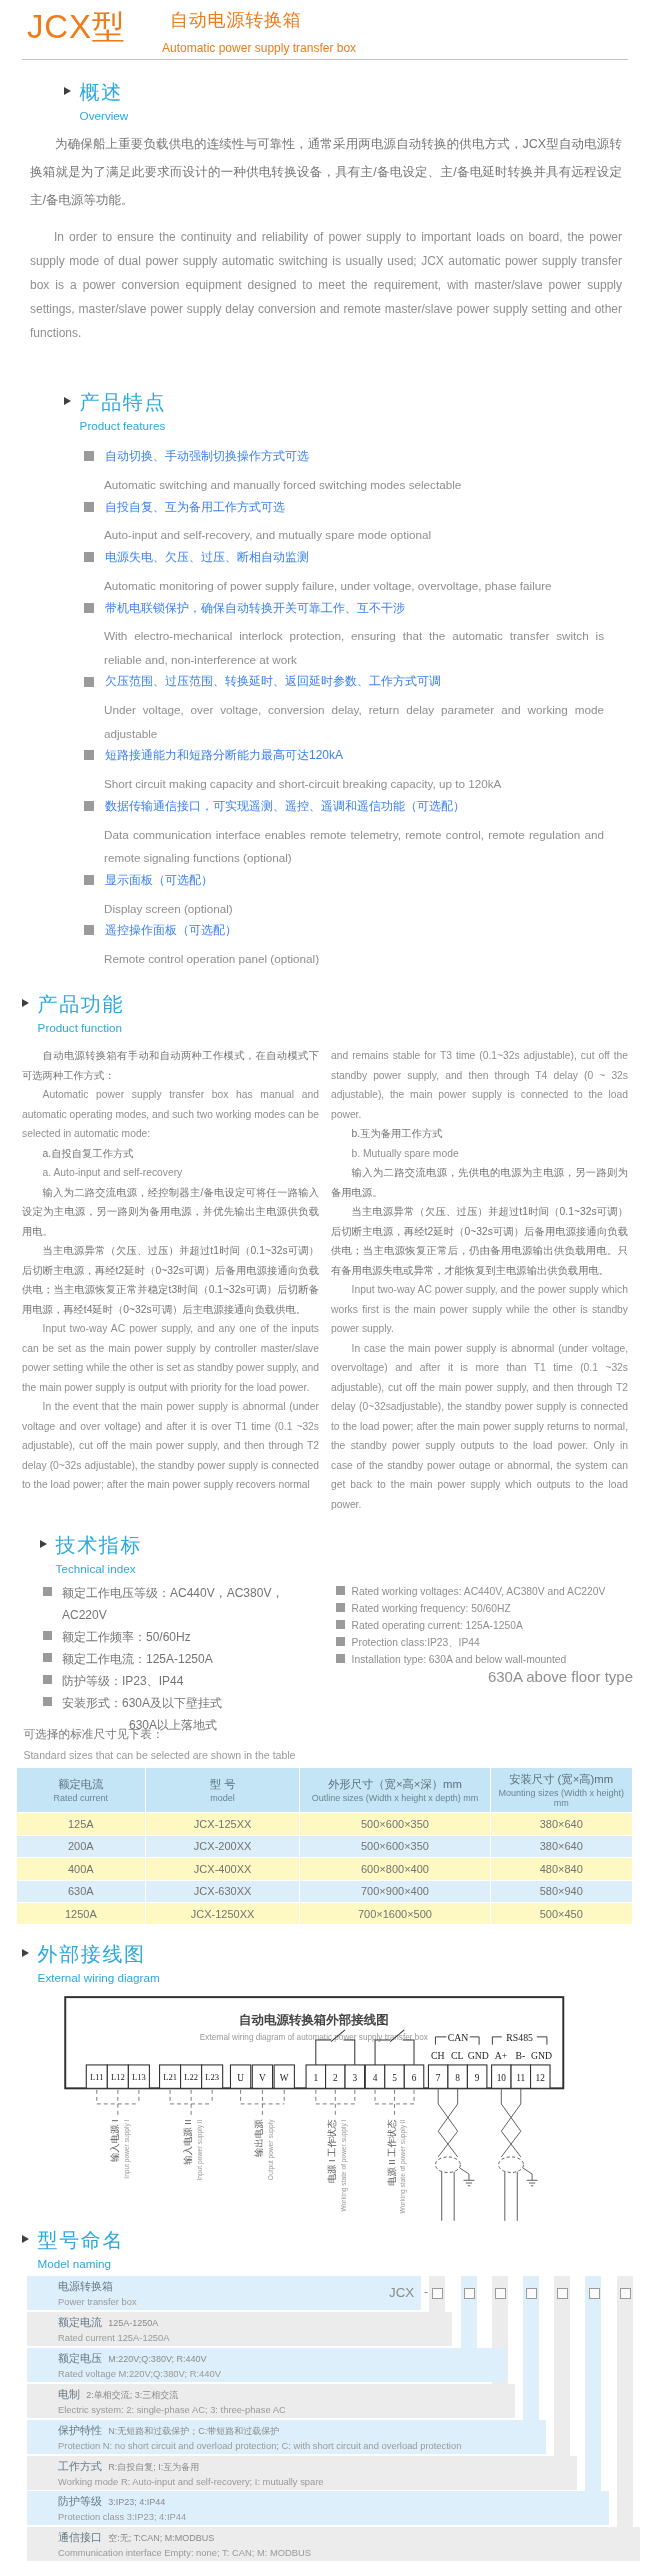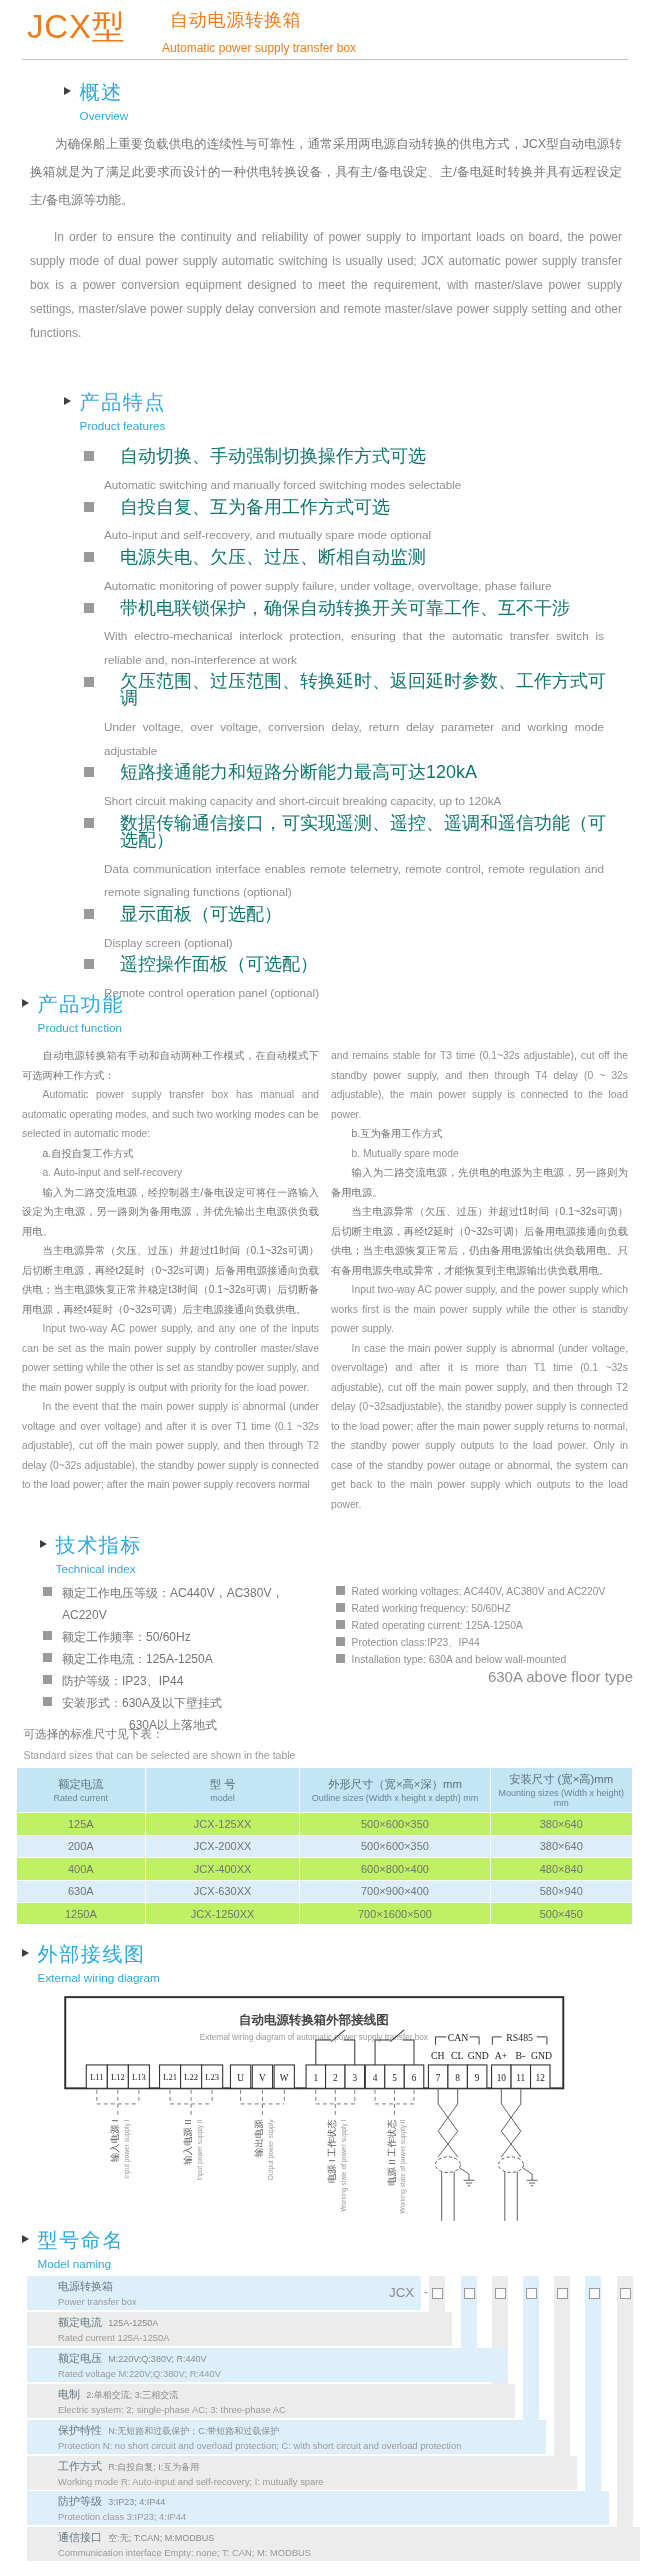--- a/index.html
+++ b/index.html
@@ -29,21 +29,21 @@
   .sec-head .en{margin-left:15.6px;font-size:11.7px;color:var(--blue);margin-top:3.1px;}
 
   
   .ov-zh{position:absolute;top:130px;left:30px;width:592px;font-size:12.5px;line-height:28px;
          color:var(--zh);text-align:justify;text-indent:2em;}
   .ov-en{position:absolute;top:225px;left:30px;width:592px;font-size:12px;line-height:24px;
          color:var(--en);text-align:justify;text-indent:2em;}
 
   
   .features{position:absolute;top:448px;left:84px;width:539px;}
-  .feat .fzh{font-size:18px;color:#0f766e;line-height:17px;margin-bottom:7.8px;position:relative;padding-left:36px;}
+  .feat .fzh{font-size:12px;color:#3b82f6;line-height:17px;margin-bottom:7.8px;position:relative;padding-left:21px;}
   .feat .sq{position:absolute;left:0;top:3.1px;width:10px;height:10px;background:#9a9a9a;}
   .feat .fen{font-size:11.7px;color:var(--en);line-height:23.4px;margin:0 0 2.3px 0;padding-left:20px;width:500px;text-align:justify;}
 
   
   .col{position:absolute;width:297px;font-size:10.3px;line-height:19.5px;color:var(--en);text-align:justify;}
   .col p{margin:0;text-indent:2em;}
   .col p.zh{color:var(--zh);}
   .col-l{top:1046px;left:22px;}
   .col-r{top:1046px;left:331px;}
 
@@ -58,21 +58,21 @@
   .tech-r .ti2{font-size:15px;color:var(--en);line-height:17px;padding-left:98px;text-align:right;}
 
   
   .note-zh{position:absolute;top:1727px;left:23.4px;font-size:11.7px;color:#7a7a7a;}
   .note-en{position:absolute;top:1749px;left:23.4px;font-size:10.5px;color:#9a9a9a;}
   table.sizes{position:absolute;top:1767px;left:15.6px;width:617px;border-collapse:separate;border-spacing:1.6px;}
   table.sizes th{background:#c3e5f6;font-weight:400;padding:3.9px 1.6px;}
   table.sizes th .hzh{font-size:11.3px;color:#5c6f7b;}
   table.sizes th .hen{font-size:9px;color:#6d8593;margin-top:1.6px;}
   table.sizes td{font-size:11px;color:#737373;text-align:center;padding:4.7px 1.6px;}
-  table.sizes tr.odd td{background:#bef264;}
+  table.sizes tr.odd td{background:#fef9c3;}
   table.sizes tr.even td{background:#dbeef9;}
 
   
   .wiring-svg{position:absolute;top:1987px;left:0;}
   .dser{font-family:"Liberation Serif", serif;}
 
   
   .ladder{position:absolute;top:2276px;left:0;width:648px;height:290px;}
   .lrow{position:absolute;left:27px;height:34px;padding-left:31px;box-sizing:border-box;padding-top:3.1px;}
   .lrow.blue{background:#ddeffa;}

